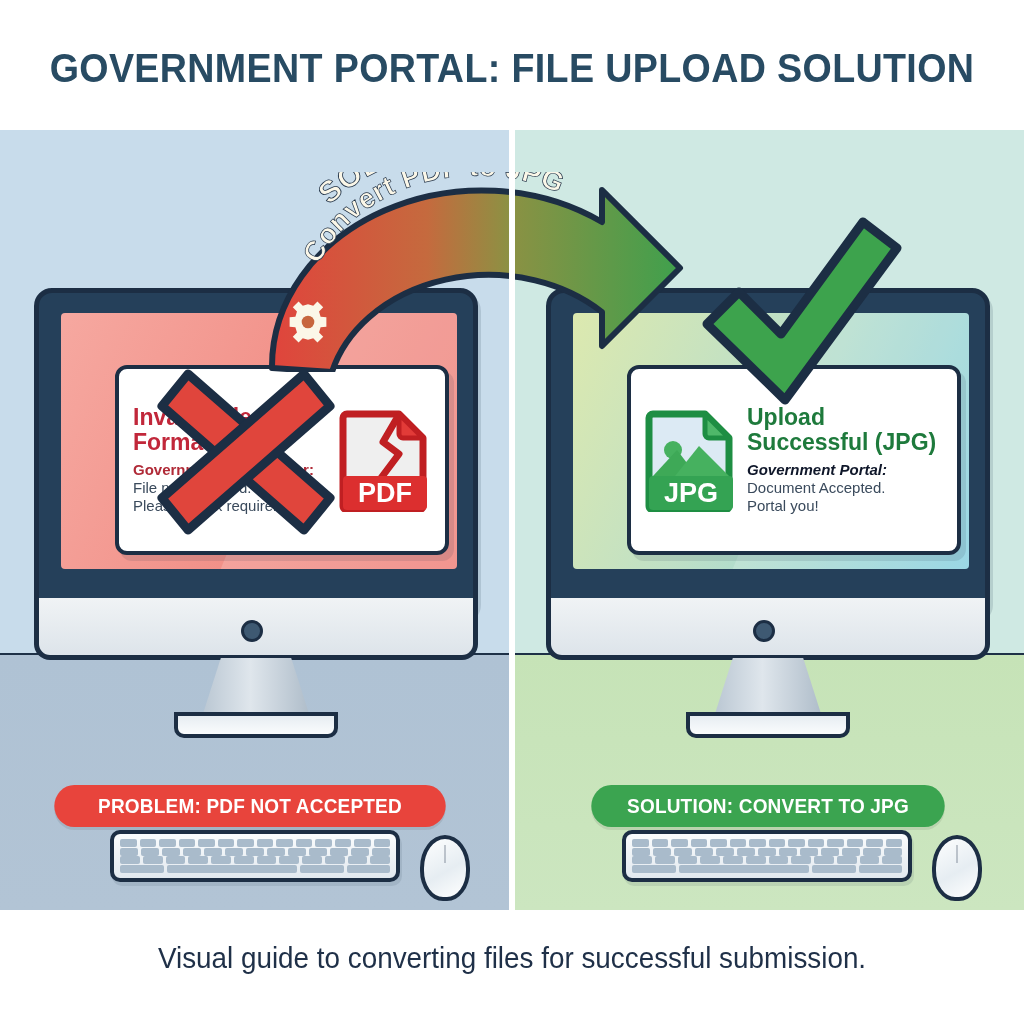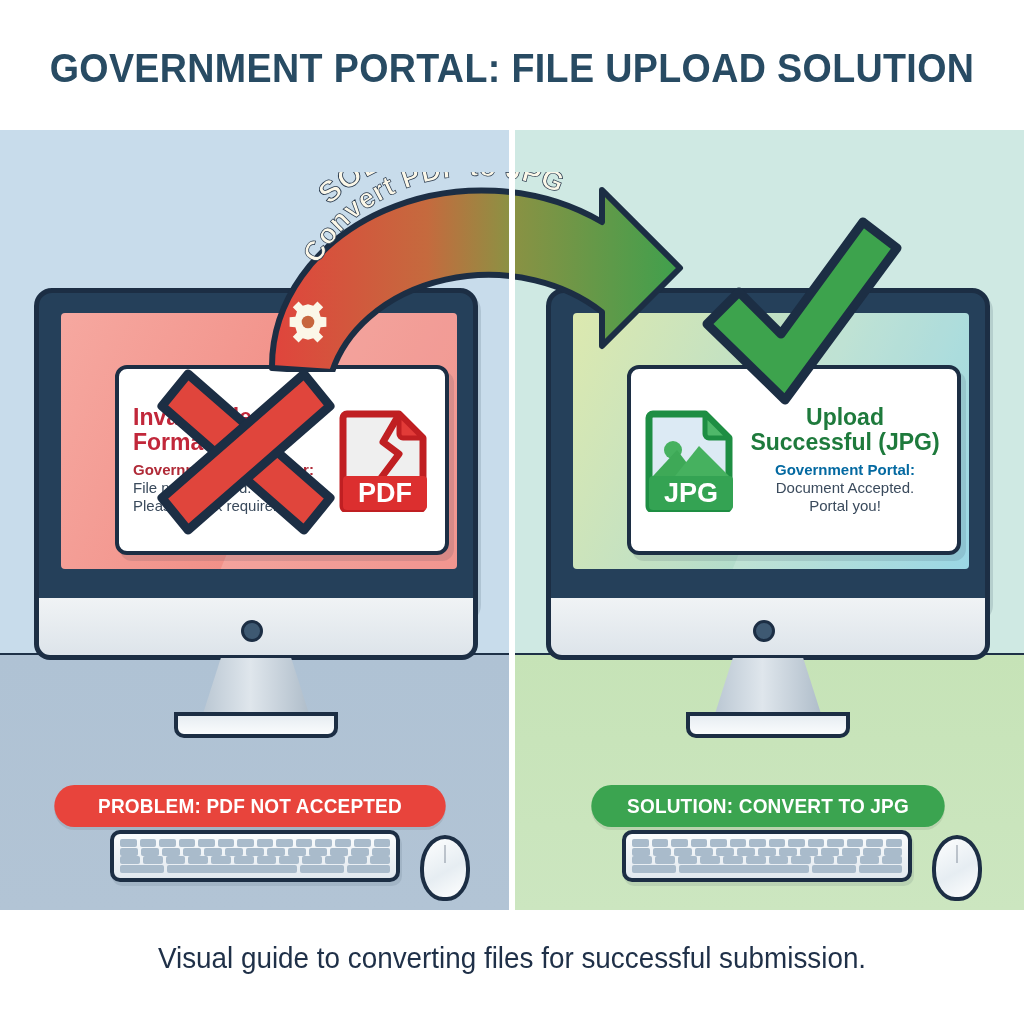--- a/index.html
+++ b/index.html
@@ -176,40 +176,40 @@
     background: #FFFFFF;
     border: 4px solid #1C2E44;
     border-radius: 12px;
     box-sizing: border-box;
     box-shadow: 5px 6px 0 rgba(30,49,71,0.12);
     display: flex;
     align-items: center;
     padding: 0 14px;
     gap: 10px;
   }
-  .alert-card.rev { flex-direction: row-reverse; text-align: center; }
+  .alert-card.rev { flex-direction: row-reverse; }
   .alert-text { flex: 1 1 auto; min-width: 0; }
 
   .alert-head {
     font-family: "Liberation Sans", sans-serif;
     font-weight: bold;
     font-size: 23px;
     line-height: 25px;
     margin-bottom: 6px;
   }
   .left  .alert-head { color: #C1273A; }
   .right .alert-head { color: #1E7A3C; }
   .alert-sub {
     font-family: "Liberation Sans", sans-serif;
     font-weight: bold;
     font-size: 15px;
     line-height: 18px;
   }
   .left  .alert-sub { color: #B02A37; }
-  .right .alert-sub { color: #0369a1; }
+  .right .alert-sub { color: #0f172a; font-style: italic; }
   .alert-line {
     font-family: "Liberation Sans", sans-serif;
     font-size: 15px;
     line-height: 18px;
     color: #3A4A5C;
   }
 
   
   .file-icon { flex: 0 0 auto; width: 92px; height: 104px; }
 

